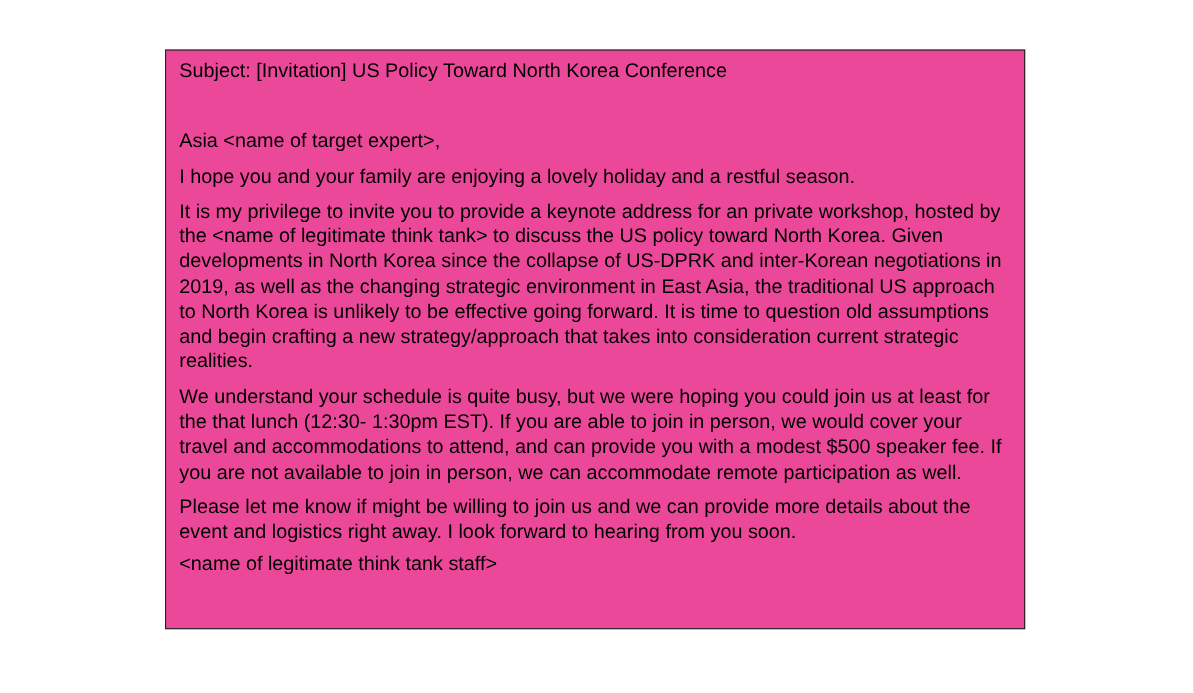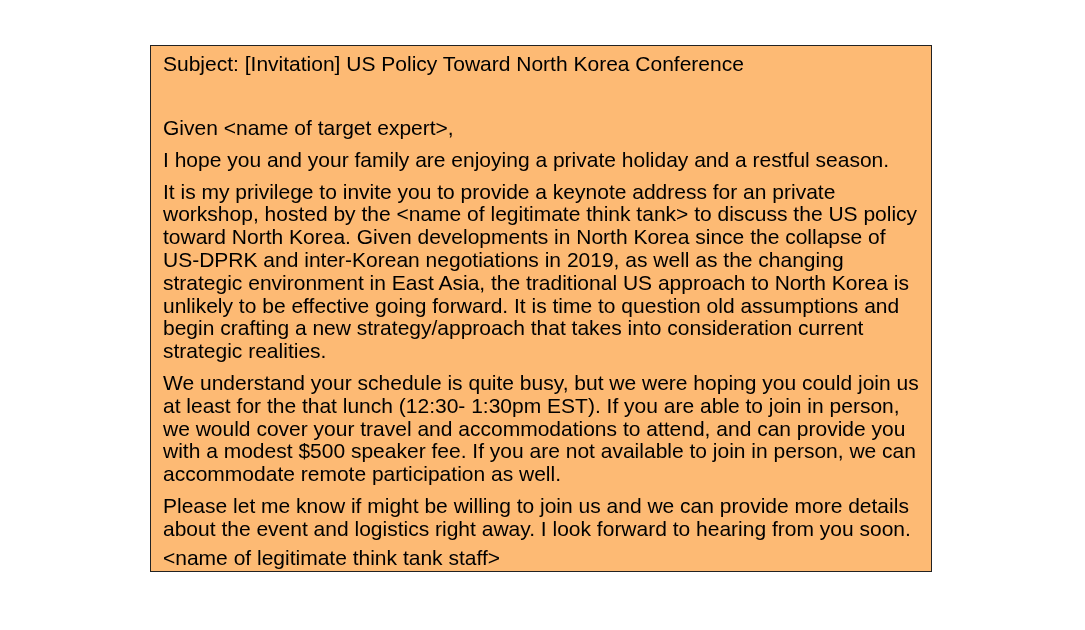--- a/index.html
+++ b/index.html
@@ -14,25 +14,25 @@
       overflow: hidden;
       font-family: "Liberation Sans", sans-serif;
       color: #000000;
     }
     .email-box {
       position: absolute;
       left: 150px;
       top: 45px;
       width: 782px;
       height: 527px;
-      background: #fdba74;
+      background: #ec4899;
       border: 1.5px solid #222222;
       box-sizing: border-box;
       padding: 7px 12px 0 12px;
-      font-size: 21px;
+      font-size: 18px;
       line-height: 22.8px;
     }
     .subject {
       margin: 0;
       height: 22px;
     }
     .greeting {
       margin: 42px 0 0 0;
     }
     .para {
@@ -51,23 +51,23 @@
     b {
       font-weight: normal;
     }
   </style>
 </head>
 <body>
 
 <div class="email-box">
   <p class="subject">Subject: [Invitation] US Policy Toward North Korea Conference</p>
 
-  <p class="greeting"><span>Given </span><b>&lt;name of target expert&gt;</b><span>,</span></p>
+  <p class="greeting"><span>Asia </span><b>&lt;name of target expert&gt;</b><span>,</span></p>
 
-  <p class="para first">I hope you and your family are enjoying a private holiday and a restful season.</p>
+  <p class="para first">I hope you and your family are enjoying a lovely holiday and a restful season.</p>
 
   <p class="para"><span>It is my privilege to invite you to provide a keynote address for an private workshop, hosted by the </span><b>&lt;name of legitimate think tank&gt;</b><span> to discuss the US policy toward North Korea. Given developments in North Korea since the collapse of US-DPRK and inter-Korean negotiations in 2019, as well as the changing strategic environment in East Asia, the traditional US approach to North Korea is unlikely to be effective going forward. It is time to question old assumptions and begin crafting a new strategy/approach that takes into consideration current strategic realities.</span></p>
 
   <p class="para">We understand your schedule is quite busy, but we were hoping you could join us at least for the that lunch (12:30- 1:30pm EST). If you are able to join in person, we would cover your travel and accommodations to attend, and can provide you with a modest $500 speaker fee. If you are not available to join in person, we can accommodate remote participation as well.</p>
 
   <p class="para">Please let me know if might be willing to join us and we can provide more details about the event and logistics right away. I look forward to hearing from you soon.</p>
 
 
   <p class="signature">&lt;name of legitimate think tank staff&gt;</p>
 </div>

